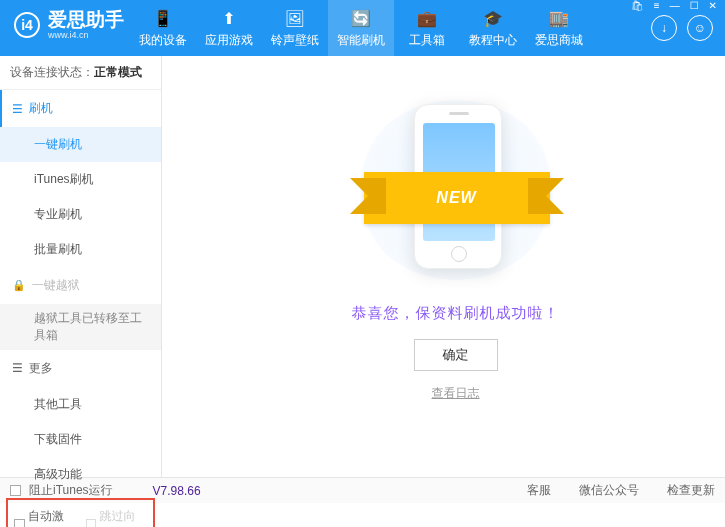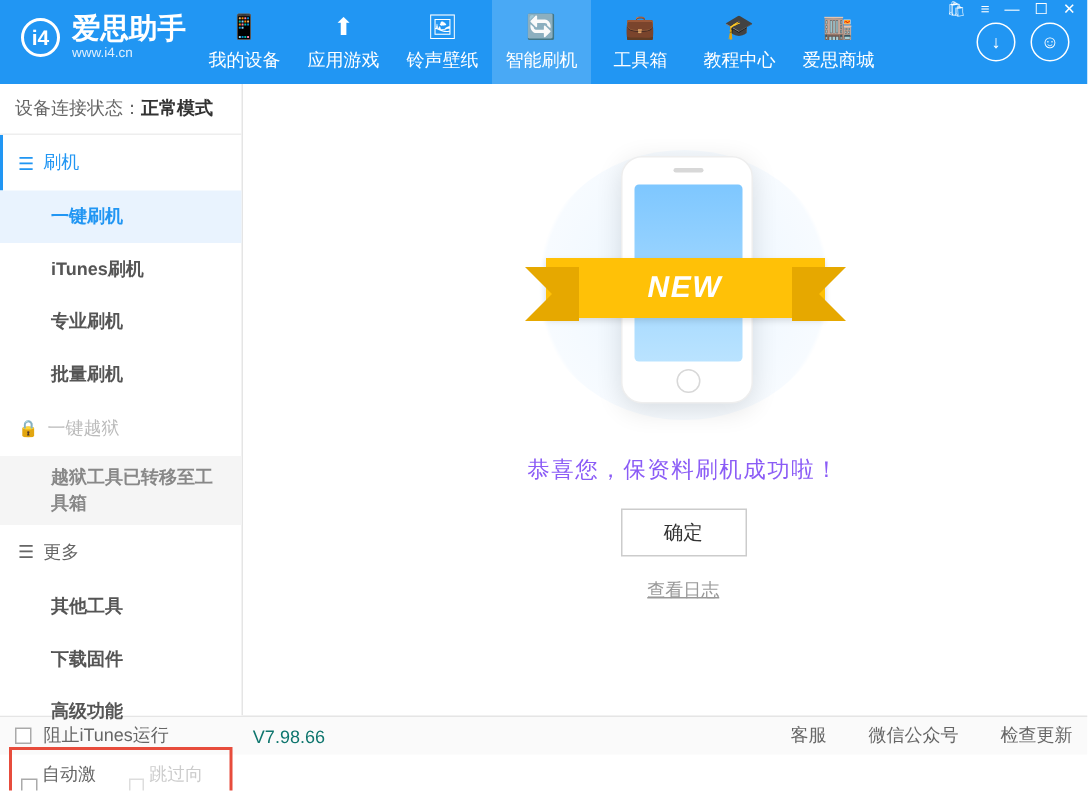--- a/index.html
+++ b/index.html
@@ -19,50 +19,50 @@
 .nav-right { margin-left: auto; display: flex; align-items: center; gap: 10px; padding-right: 12px; }
 .circ-btn { width: 26px; height: 26px; border: 1.5px solid #fff; border-radius: 50%; display: flex; align-items: center; justify-content: center; cursor: pointer; }
 .body { display: flex; height: calc(100% - 80px - 26px); gap: 24px; }
 .sidebar { width: 162px; border-right: 1px solid #e5e5e5; display: flex; flex-direction: column; background: #fff; }
 .status-row { padding: 8px 10px; font-size: 12px; color: #666; border-bottom: 1px solid #eee; }
 .status-val { color: #333; font-weight: bold; }
 .side-group-title { display: flex; align-items: center; gap: 6px; padding: 10px 12px; font-size: 12px; color: #666; }
 .side-group-title.active { color: #2196F3; border-left: 2px solid #2196F3; padding-left: 10px; }
 .side-group-title .chev { font-size: 12px; }
 .side-items { display: flex; flex-direction: column; }
-.side-item { padding: 9px 12px 9px 34px; font-size: 12px; color: #555; cursor: pointer; font-weight: bold; }
+.side-item { padding: 9px 12px 9px 34px; font-size: 12px; color: #555; cursor: pointer; }
 .side-item.active { background: #e9f3fe; color: #2196F3; }
 .side-item.note { background: #f5f5f5; color: #888; padding: 6px 12px 6px 34px; line-height: 1.4; }
 .side-bottom-boxes { margin-top: auto; }
 .check-row { border: 2px solid #e74c3c; margin: 6px; padding: 8px 6px; display: flex; gap: 10px; align-items: center; font-size: 12px; color: #666; }
 .chk { display: flex; align-items: center; gap: 3px; }
 .chk .box { width: 11px; height: 11px; border: 1px solid #aaa; background: #fff; }
 .chk.dis { color: #ccc; }
 .chk.dis .box { border-color: #ddd; }
 .main { flex: 1; display: flex; flex-direction: column; align-items: center; padding-top: 30px; position: relative; }
 .illus { width: 200px; height: 200px; position: relative; }
 .phone { position: absolute; left: 58px; top: 18px; width: 88px; height: 165px; background: #fff; border-radius: 14px; box-shadow: 0 4px 18px rgba(0,0,0,0.12); border: 1px solid #eee; }
 .phone::before { content: ""; position: absolute; left: 8px; top: 18px; width: 72px; height: 118px; background: linear-gradient(180deg,#7ec7ff,#bae3ff); border-radius: 3px; }
 .phone .speaker { position: absolute; top: 7px; left: 34px; width: 20px; height: 3px; background: #d8d8d8; border-radius: 2px; }
 .phone .home { position: absolute; bottom: 6px; left: 36px; width: 16px; height: 16px; border: 1.5px solid #d8d8d8; border-radius: 50%; }
 .ribbon { position: absolute; top: 86px; left: 8px; width: 186px; }
-.ribbon-body { background: #ffc107; height: 40px; display: flex; align-items: center; justify-content: center; font-weight: 900; font-size: 20px; color: #fff; font-style: italic; letter-spacing: 1px; position: relative; box-shadow: 0 2px 4px rgba(0,0,0,0.12); }
+.ribbon-body { background: #ffc107; height: 52px; display: flex; align-items: center; justify-content: center; font-weight: 900; font-size: 16px; color: #fff; font-style: italic; letter-spacing: 1px; position: relative; box-shadow: 0 2px 4px rgba(0,0,0,0.12); }
 .ribbon-body::before, .ribbon-body::after { content: ""; position: absolute; top: 6px; width: 0; height: 0; border: 18px solid #e6a800; }
 .ribbon-body::before { left: -14px; border-left-color: transparent; }
 .ribbon-body::after { right: -14px; border-right-color: transparent; }
 .circle-bg { position: absolute; left: 0; top: 14px; width: 200px; height: 180px; border-radius: 50%; background: radial-gradient(circle,#eaf5ff 0%,#f7fbff 70%,transparent 72%); z-index: -1; }
 .success-text { margin-top: 18px; font-size: 15px; color: #8b5cf6; letter-spacing: 1px; }
 .ok-btn { margin-top: 16px; padding: 6px 28px; border: 1px solid #ccc; background: #fff; cursor: pointer; font-size: 13px; color: #333; }
 .log-link { margin-top: 14px; font-size: 12px; color: #999; cursor: pointer; text-decoration: underline; }
 .footer { height: 26px; border-top: 1px solid #e5e5e5; display: flex; align-items: center; padding: 0 10px; font-size: 12px; color: #666; background: #fafafa; }
 .footer .fchk { display: flex; align-items: center; gap: 8px; }
 .footer .fchk .box { width: 11px; height: 11px; border: 1px solid #aaa; background: #fff; }
 .footer-right { margin-left: auto; display: flex; gap: 28px; }
 .footer-link { cursor: pointer; color: #666; }
-.version { margin-left: 56px; color: #0f766e; }
+.version { margin-left: 40px; color: #4c1d95; }
 .lock-ico { color: #bbb; font-size: 11px; }
 </style>
 </head>
 <body>
 
 <div class="header">
   <div class="navbar" style="position:relative;">
     <div class="logo-wrap">
       <div class="logo-circle">i4</div>
       <div class="logo-text">

